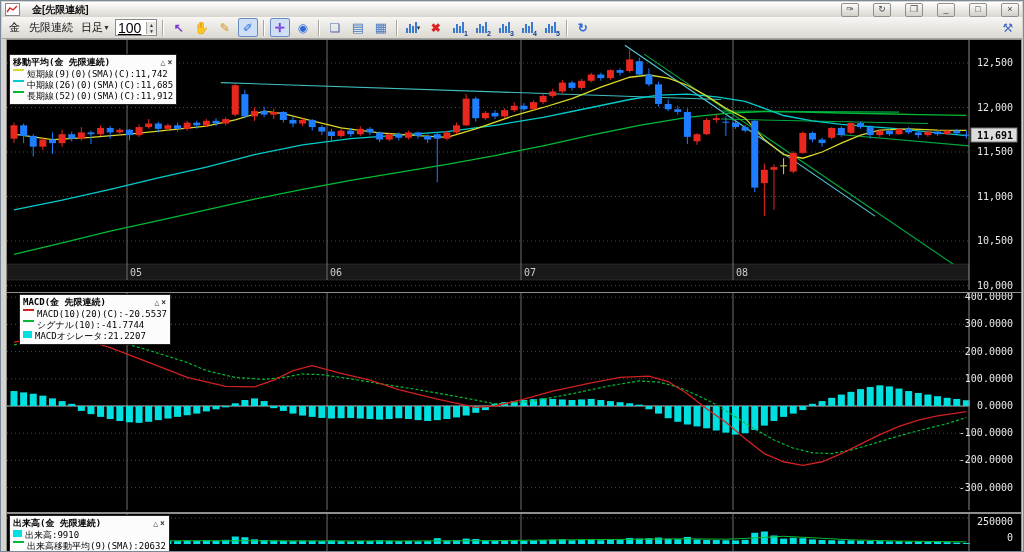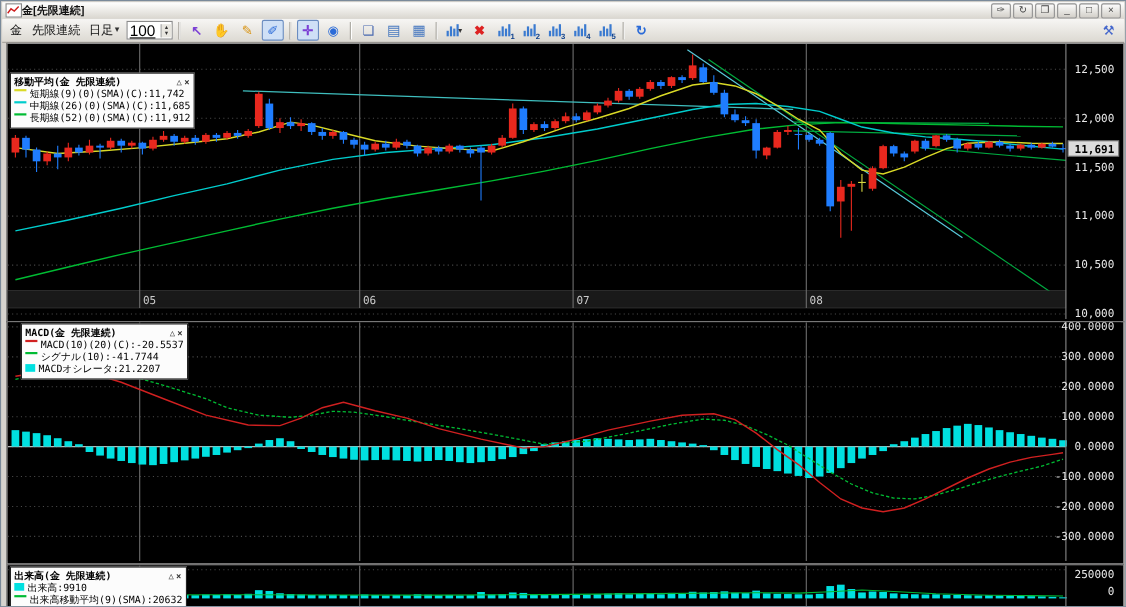--- a/index.html
+++ b/index.html
@@ -1,21 +1,21 @@
 <!DOCTYPE html>
 <html><head>
 <meta charset="utf-8">
 <style>
   html,body{margin:0;padding:0;background:#9a9a9a;font-family:"Liberation Sans",sans-serif;}
   .window{position:relative;width:1024px;height:552px;background:#d6d3ce;border:1px solid #7a8a9a;
           box-sizing:border-box;overflow:hidden;font-size:11px;}
   
   .titlebar{position:absolute;left:1px;top:1px;right:1px;height:15px;
             background:linear-gradient(#ffffff,#d9d6cf);display:flex;align-items:center;
-            padding:0 3px;gap:0;border-bottom:1px solid #b8b5ae;}
+            padding:0 3px;gap:12px;border-bottom:1px solid #b8b5ae;}
   .titlebar .ttl{font-size:10px;color:#111;font-weight:bold;}
   .titlebar .sp{flex:1;}
   .tb-winbtn{width:16px;height:12px;background:linear-gradient(#fcfcfc,#d2cfc8);
              border:1px solid #8f8f8f;border-radius:2px;font-size:9px;line-height:10px;
              text-align:center;color:#444;margin-left:2px;cursor:default;}
   .appicon{width:13px;height:11px;background:#fff;border:1px solid #888;display:inline-block;}
   
   .toolbar{position:absolute;left:1px;top:16px;right:1px;height:21px;
            background:linear-gradient(#f7f6f4,#dcd9d2);border-bottom:1px solid #a7a49d;
            display:flex;align-items:center;padding:0 4px;gap:3px;}
@@ -57,21 +57,21 @@
            display:flex;align-items:center;gap:9px;padding:0 4px;
            font-family:"DejaVu Sans Mono",monospace;font-size:9px;font-weight:bold;color:#000;white-space:nowrap;}
   .legend{position:absolute;background:#fcfcfc;border:1px solid #222;
           font-family:"DejaVu Sans Mono",monospace;font-size:9px;color:#000;padding:1px 3px 2px 3px;}
   .legend .hd{display:flex;align-items:center;font-weight:bold;white-space:nowrap;}
   .legend .hd .t{flex:1;padding-right:8px;}
   .legend .hd .b{font-size:8px;padding:0 1px;color:#333;cursor:default;}
   .legend .row{display:flex;gap:3px;white-space:nowrap;line-height:11px;}
   .sw-line{width:11px;height:2px;display:inline-block;}
   .sw-bar{width:9px;height:7px;display:inline-block;}
-  #ma-legend{left:8px;top:65px;}
+  #ma-legend{left:8px;top:53px;}
   #macd-legend{left:18px;top:293px;}
   #vol-legend{left:8px;top:514px;}
 </style>
 </head>
 <body>
 
 <div class="window">
 
   <div class="titlebar">
     <span class="appicon">

